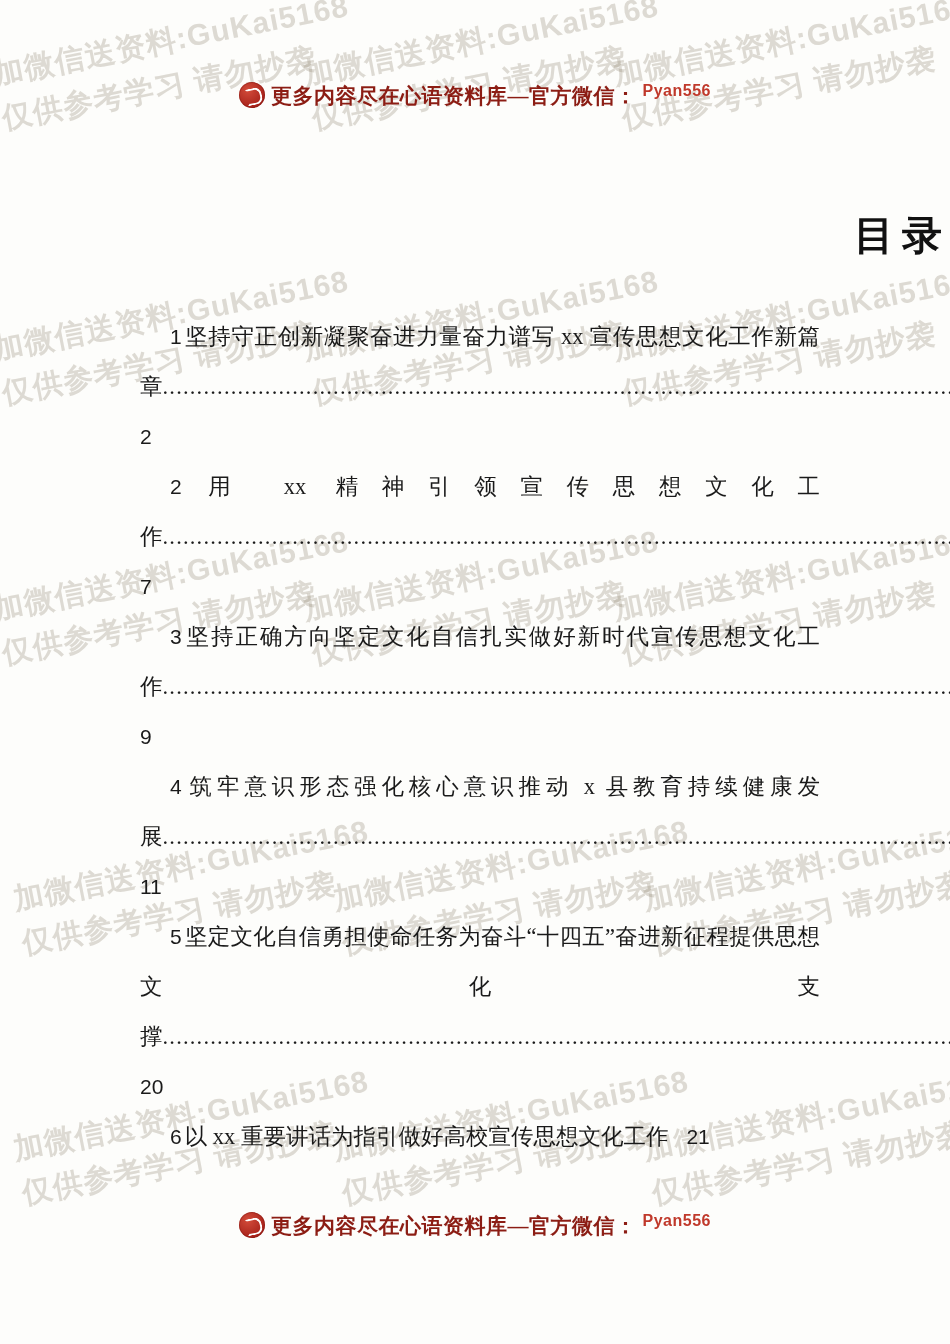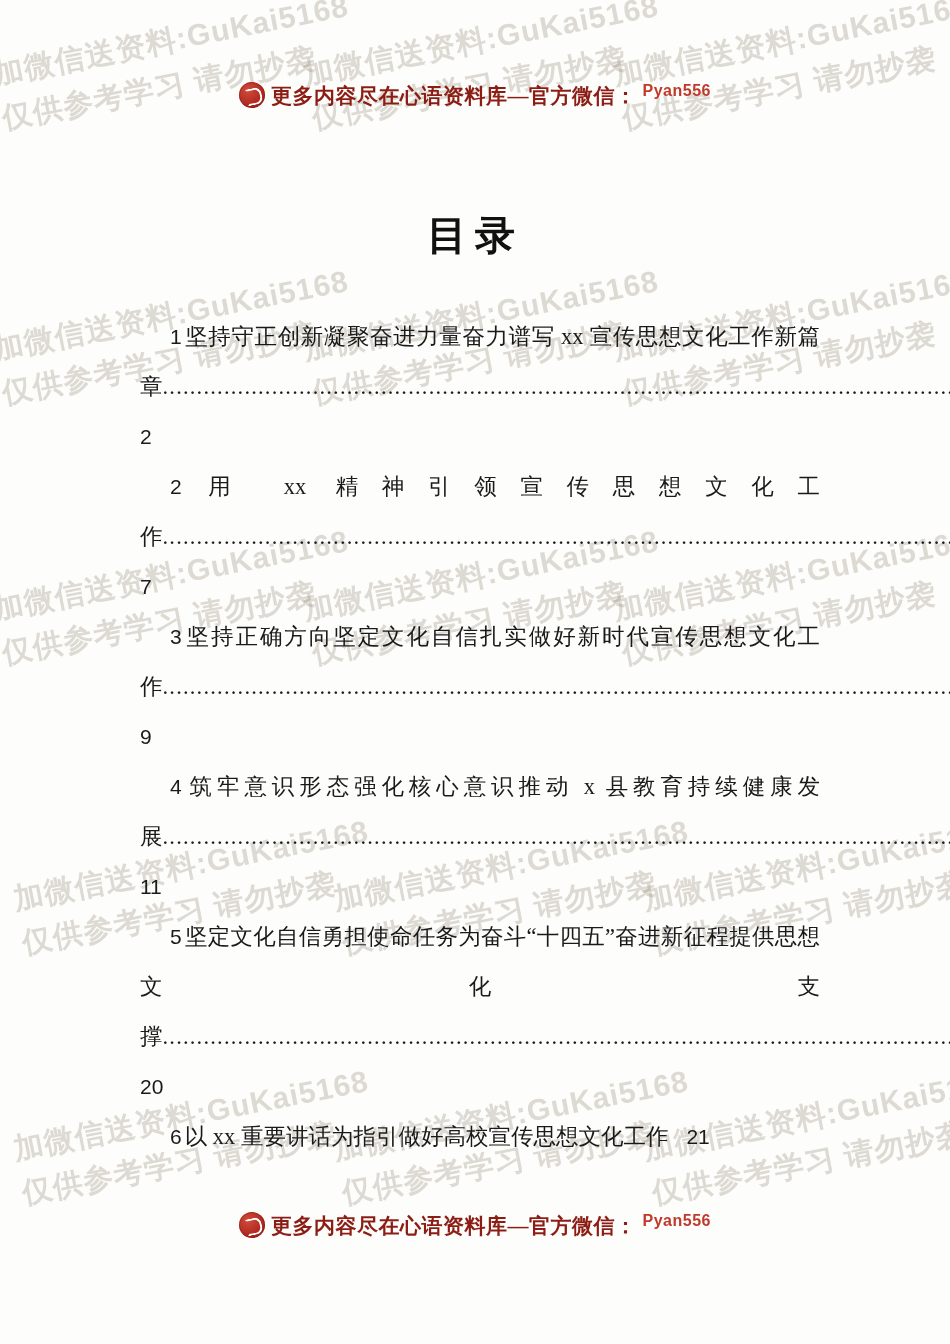--- a/index.html
+++ b/index.html
@@ -95,21 +95,21 @@
 
   #header-banner { top: 82px; }
   #footer-banner { top: 1212px; }
 
   
   .doc-title {
     position: absolute;
     top: 208px;
     left: 0;
     width: 950px;
-    text-align: center;
+    text-align: right;
     z-index: 2;
     font-family: "Liberation Serif", serif;
     font-size: 40px;
     font-weight: bold;
     color: #111;
     letter-spacing: 8px;
   }
 
   
   .toc {

